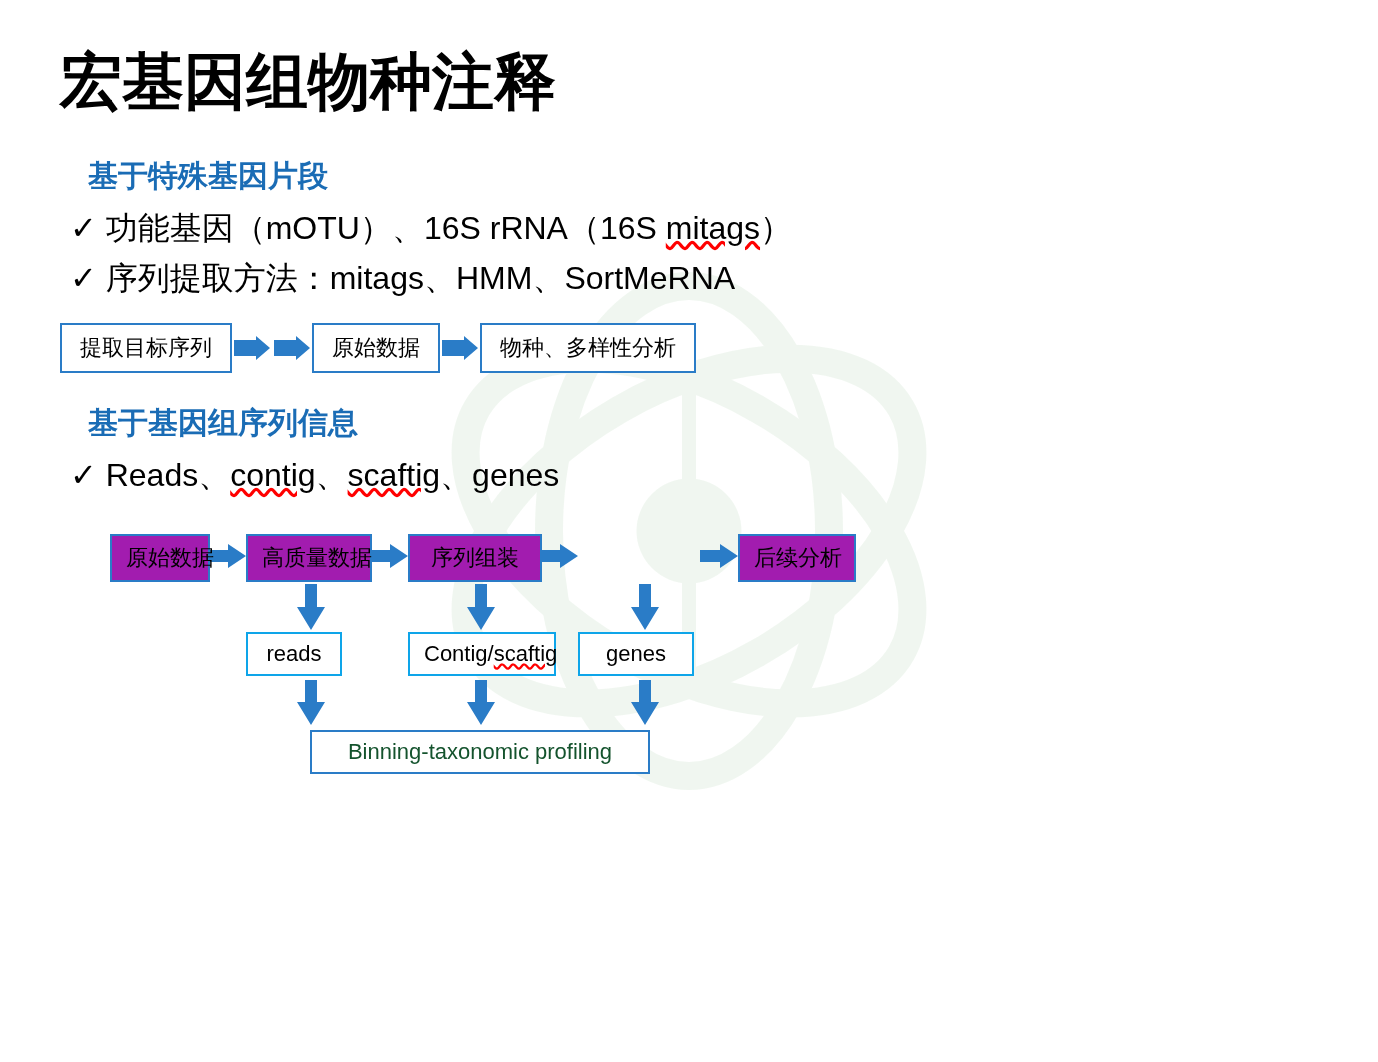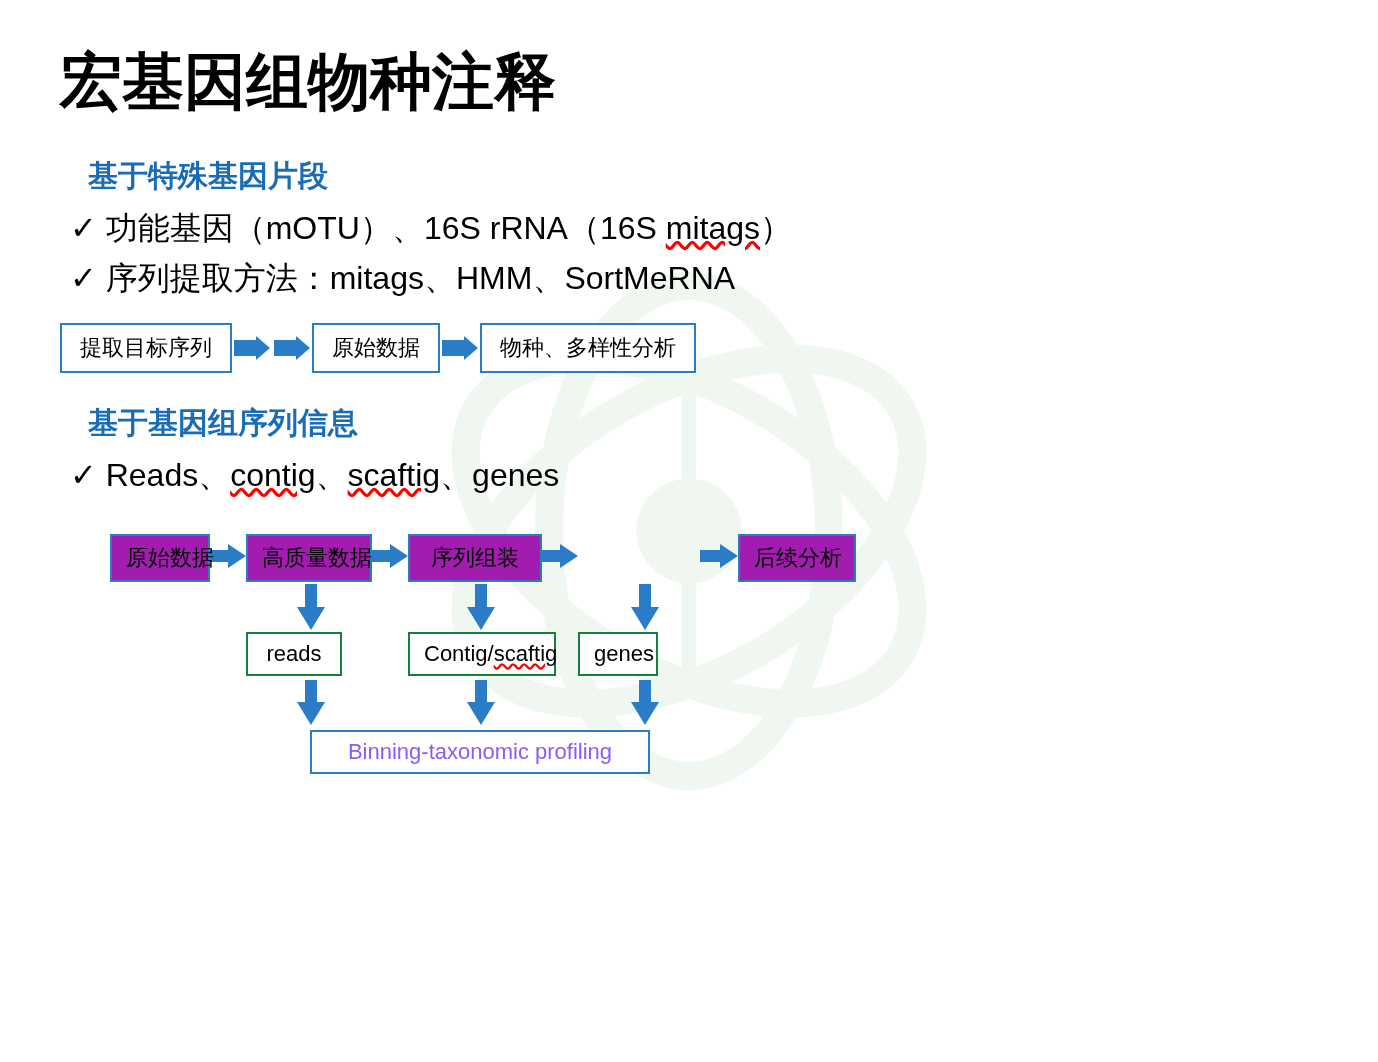--- a/index.html
+++ b/index.html
@@ -120,35 +120,35 @@
       color: #000;
       font-size: 22px;
       padding: 7px 14px;
       text-align: center;
       white-space: nowrap;
     }
 
     
     .bf-box2 {
       position: absolute;
-      border: 2px solid #15803d;
+      border: 2px solid #0ea5e9;
       background: #fff;
       color: #000;
       font-size: 22px;
       padding: 7px 14px;
       text-align: center;
       white-space: nowrap;
     }
 
     
     .bf-box-bottom {
       position: absolute;
       border: 2px solid #2a7cc7;
       background: #fff;
-      color: #8b5cf6;
+      color: #14532d;
       font-size: 22px;
       padding: 7px 20px;
       text-align: center;
       white-space: nowrap;
     }
 
     
     .arrows-svg {
       position: absolute;
       top: 0; left: 0;
@@ -247,18 +247,18 @@
 
       <div class="bf-box" style="left:50px; top:22px; width:100px;">原始数据</div>
       <div class="bf-box" style="left:186px; top:22px; width:126px;">高质量数据</div>
       <div class="bf-box" style="left:348px; top:22px; width:134px;">序列组装</div>
       <div class="bf-box" style="left:678px; top:22px; width:118px;">后续分析</div>
 
       <div class="bf-box2" style="left:186px; top:120px; width:96px;">reads</div>
       <div class="bf-box2" style="left:348px; top:120px; width:148px;">
         <span>Contig/<span class="underline-red">scaftig</span></span>
       </div>
-      <div class="bf-box2" style="left:518px; top:120px; width:80px;">genes</div>
+      <div class="bf-box2" style="left:518px; top:120px; width:116px;">genes</div>
 
       <div class="bf-box-bottom" style="left:250px; top:218px; width:340px;">Binning-taxonomic profiling</div>
     </div>
   </div>
 </div>
 
 </body></html>

